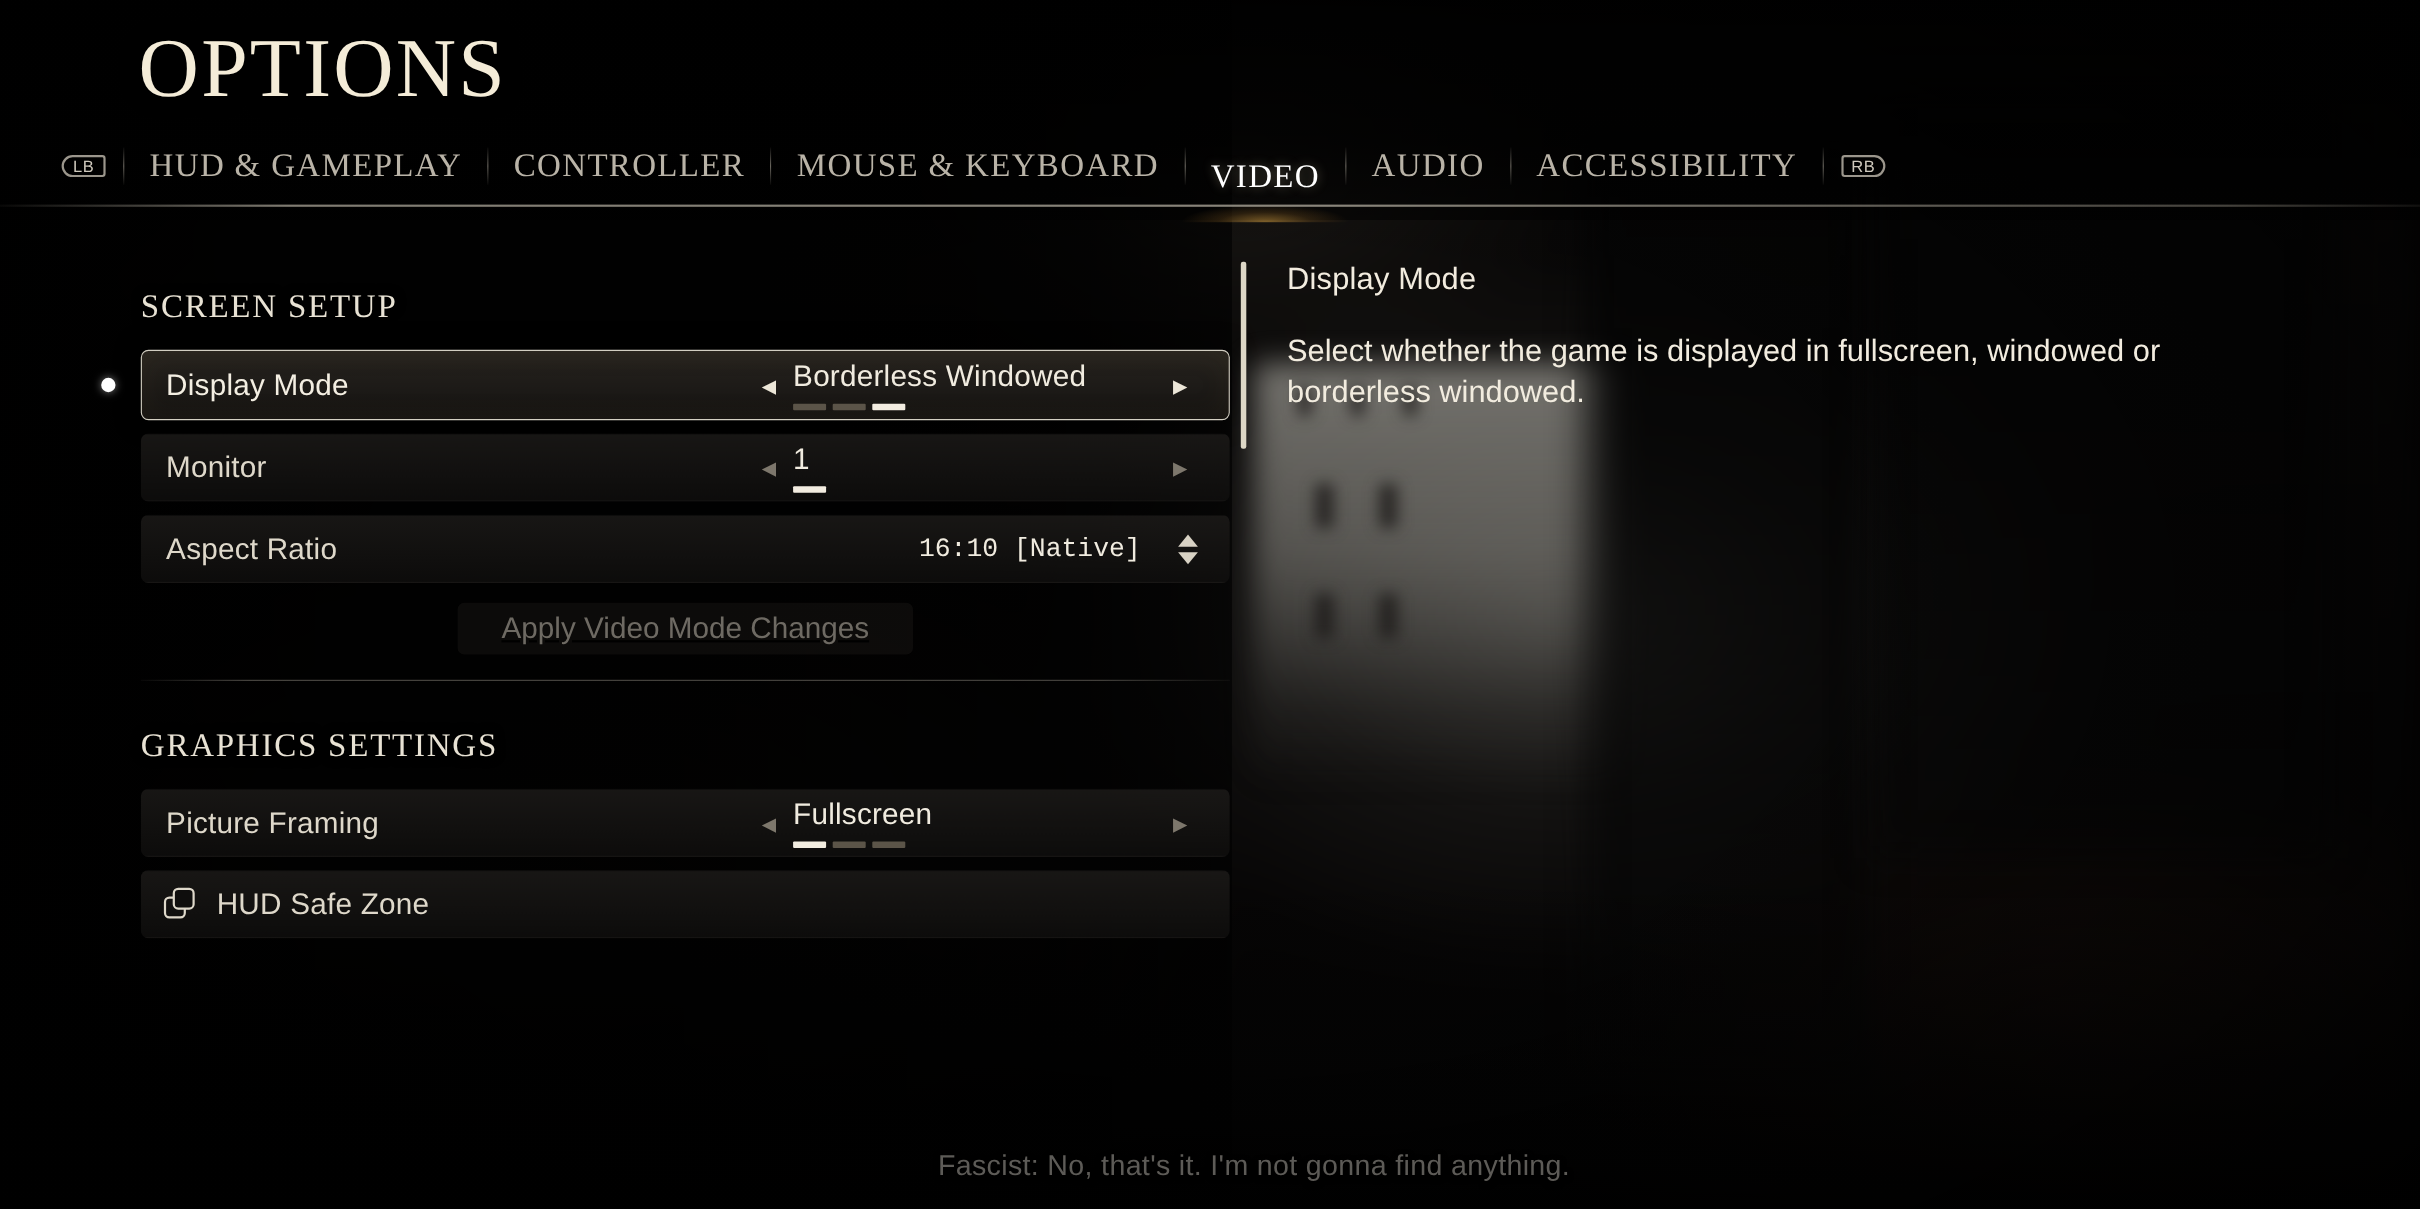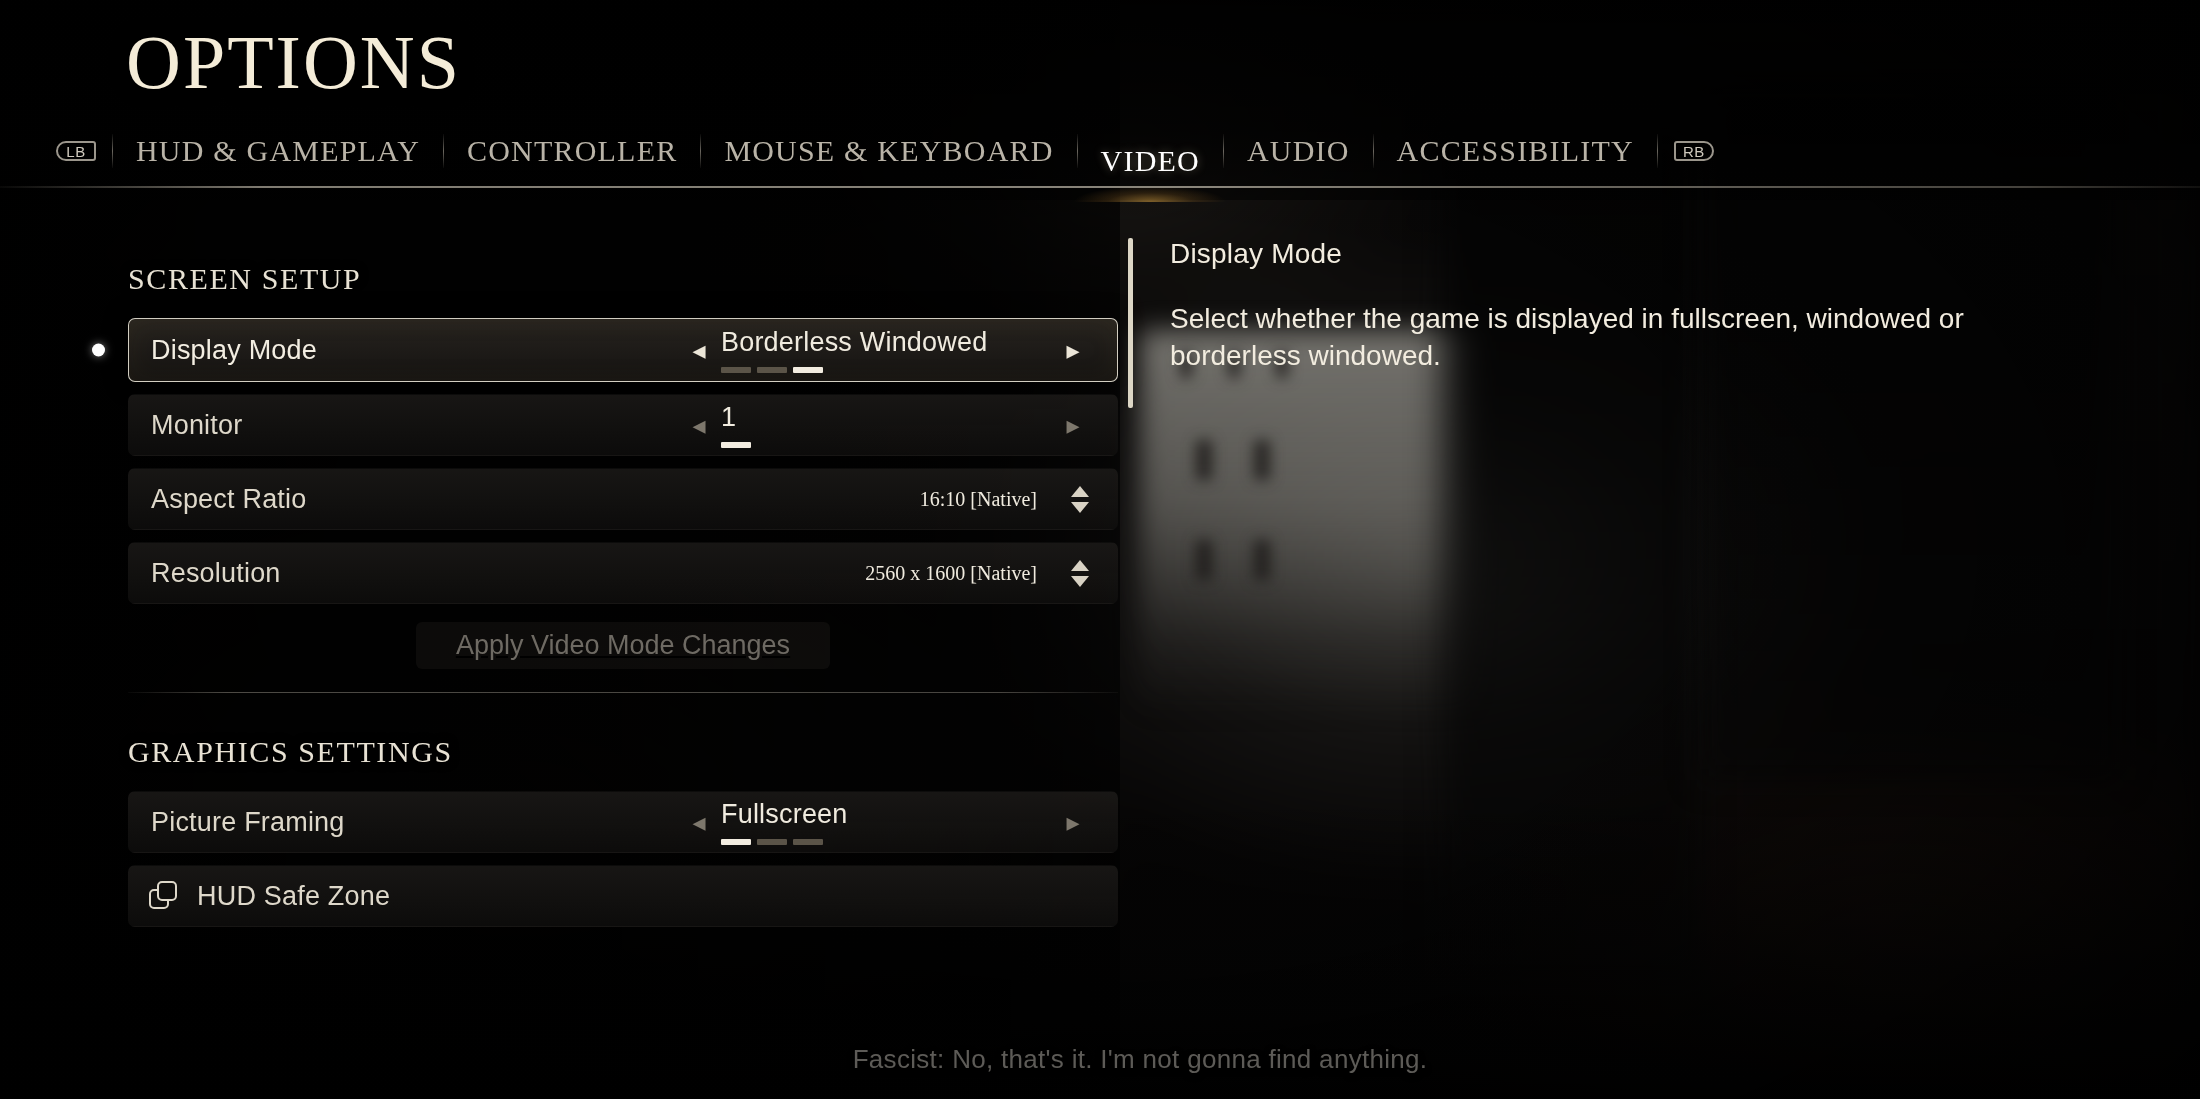--- a/index.html
+++ b/index.html
@@ -247,22 +247,22 @@
     border-radius: 1px;
     background: #5b5448;
   }
   .dash.on {
     background: #f2ece0;
   }
   .spacer-right { width: 22px; }
 
   
   .ud-value {
-    font-family: Liberation Serif, serif;
-    font-size: 20px;
+    font-family: Liberation Mono, monospace;
+    font-size: 24px;
     color: #f0ebdf;
     white-space: nowrap;
     margin-right: 34px;
   }
   .ud {
     display: flex;
     flex-direction: column;
     align-items: center;
     gap: 5px;
     margin-right: 28px;
@@ -456,30 +456,20 @@
       <div class="row-label">Aspect Ratio</div>
       <div class="row-control">
         <div class="ud-value">16:10 [Native]</div>
         <div class="ud">
           <div class="tri-up"></div>
           <div class="tri-dn"></div>
         </div>
       </div>
     </div>
 
-    <div class="row">
-      <div class="row-label">Resolution</div>
-      <div class="row-control">
-        <div class="ud-value">2560 x 1600 [Native]</div>
-        <div class="ud">
-          <div class="tri-up"></div>
-          <div class="tri-dn"></div>
-        </div>
-      </div>
-    </div>
 
     <div class="apply-row">
       <div class="apply-btn">Apply Video Mode Changes</div>
     </div>
 
     <div class="divider"></div>
 
     <div class="section-title second">GRAPHICS SETTINGS</div>
 
     <div class="row">

